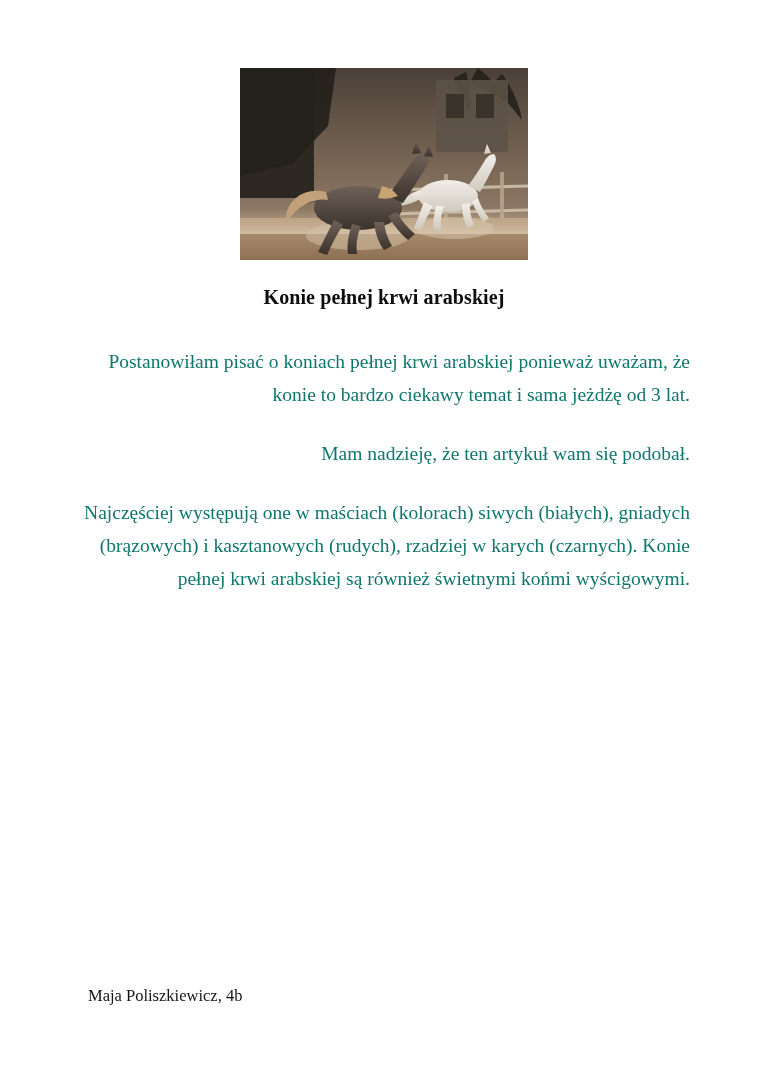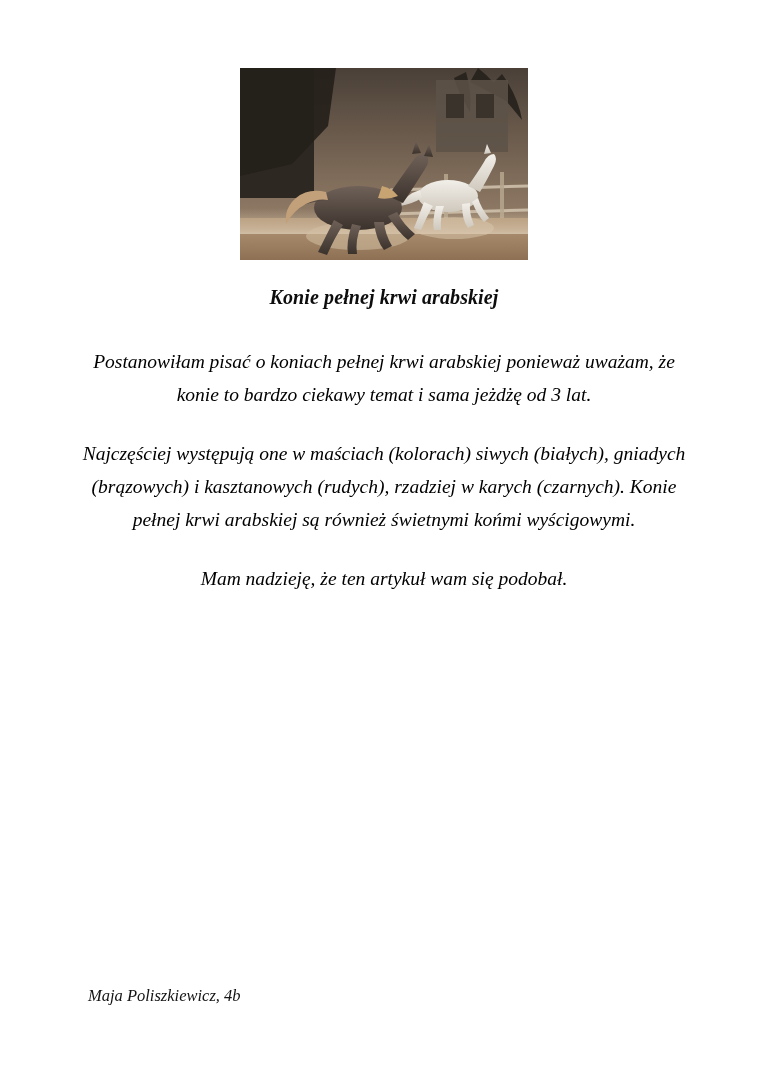--- a/index.html
+++ b/index.html
@@ -14,21 +14,20 @@
     color: #111111;
     position: relative;
     overflow: hidden;
   }
   .page {
     width: 768px;
     height: 1086px;
     box-sizing: border-box;
     padding: 0;
     position: relative;
-    font-style: italic;
   }
 
   
   .figure-wrap {
     padding-top: 68px;
     display: flex;
     justify-content: center;
   }
   .photo {
     width: 288px;
@@ -54,22 +53,22 @@
 
   
   .body-copy {
     margin: 0;
     padding: 36px 78px 0 78px;
   }
   .para {
     font-size: 19.5px;
     line-height: 33px;
     margin: 0 0 26px 0;
-    color: #000000;
-    text-align: center;
+    color: #0f766e;
+    text-align: right;
   }
   .para:last-of-type {
     margin-bottom: 0;
   }
   .signature {
     padding: 0 88px;
     position: absolute;
     left: 0;
     top: 985px;
     font-size: 16.5px;
@@ -165,19 +164,19 @@
         <path d="M142 118 q10 2 16 10 q-10 4 -20 2 Z" fill="#c8a472"></path>
         <path d="M86 124 q-18 -4 -30 6 q-12 10 -10 26 q8 -14 20 -20 q12 -6 22 -4 Z" fill="#c2a07a"></path>
       </svg>
     </div>
   </div>
 
   <h1 class="doc-title">Konie pełnej krwi arabskiej</h1>
 
   <div class="body-copy">
     <p class="para">Postanowiłam pisać o koniach pełnej krwi arabskiej ponieważ uważam, że konie to bardzo ciekawy temat i sama jeżdżę od 3 lat.</p>
+    <p class="para">Mam nadzieję, że ten artykuł wam się podobał.</p>
     <p class="para">Najczęściej występują one w maściach (kolorach) siwych (białych), gniadych (brązowych) i kasztanowych (rudych), rzadziej w karych (czarnych). Konie pełnej krwi arabskiej są również świetnymi końmi wyścigowymi.</p>
-    <p class="para">Mam nadzieję, że ten artykuł wam się podobał.</p>
   </div>
 
   <div class="signature">Maja Poliszkiewicz, 4b</div>
 
 </div>
 
 </body></html>

